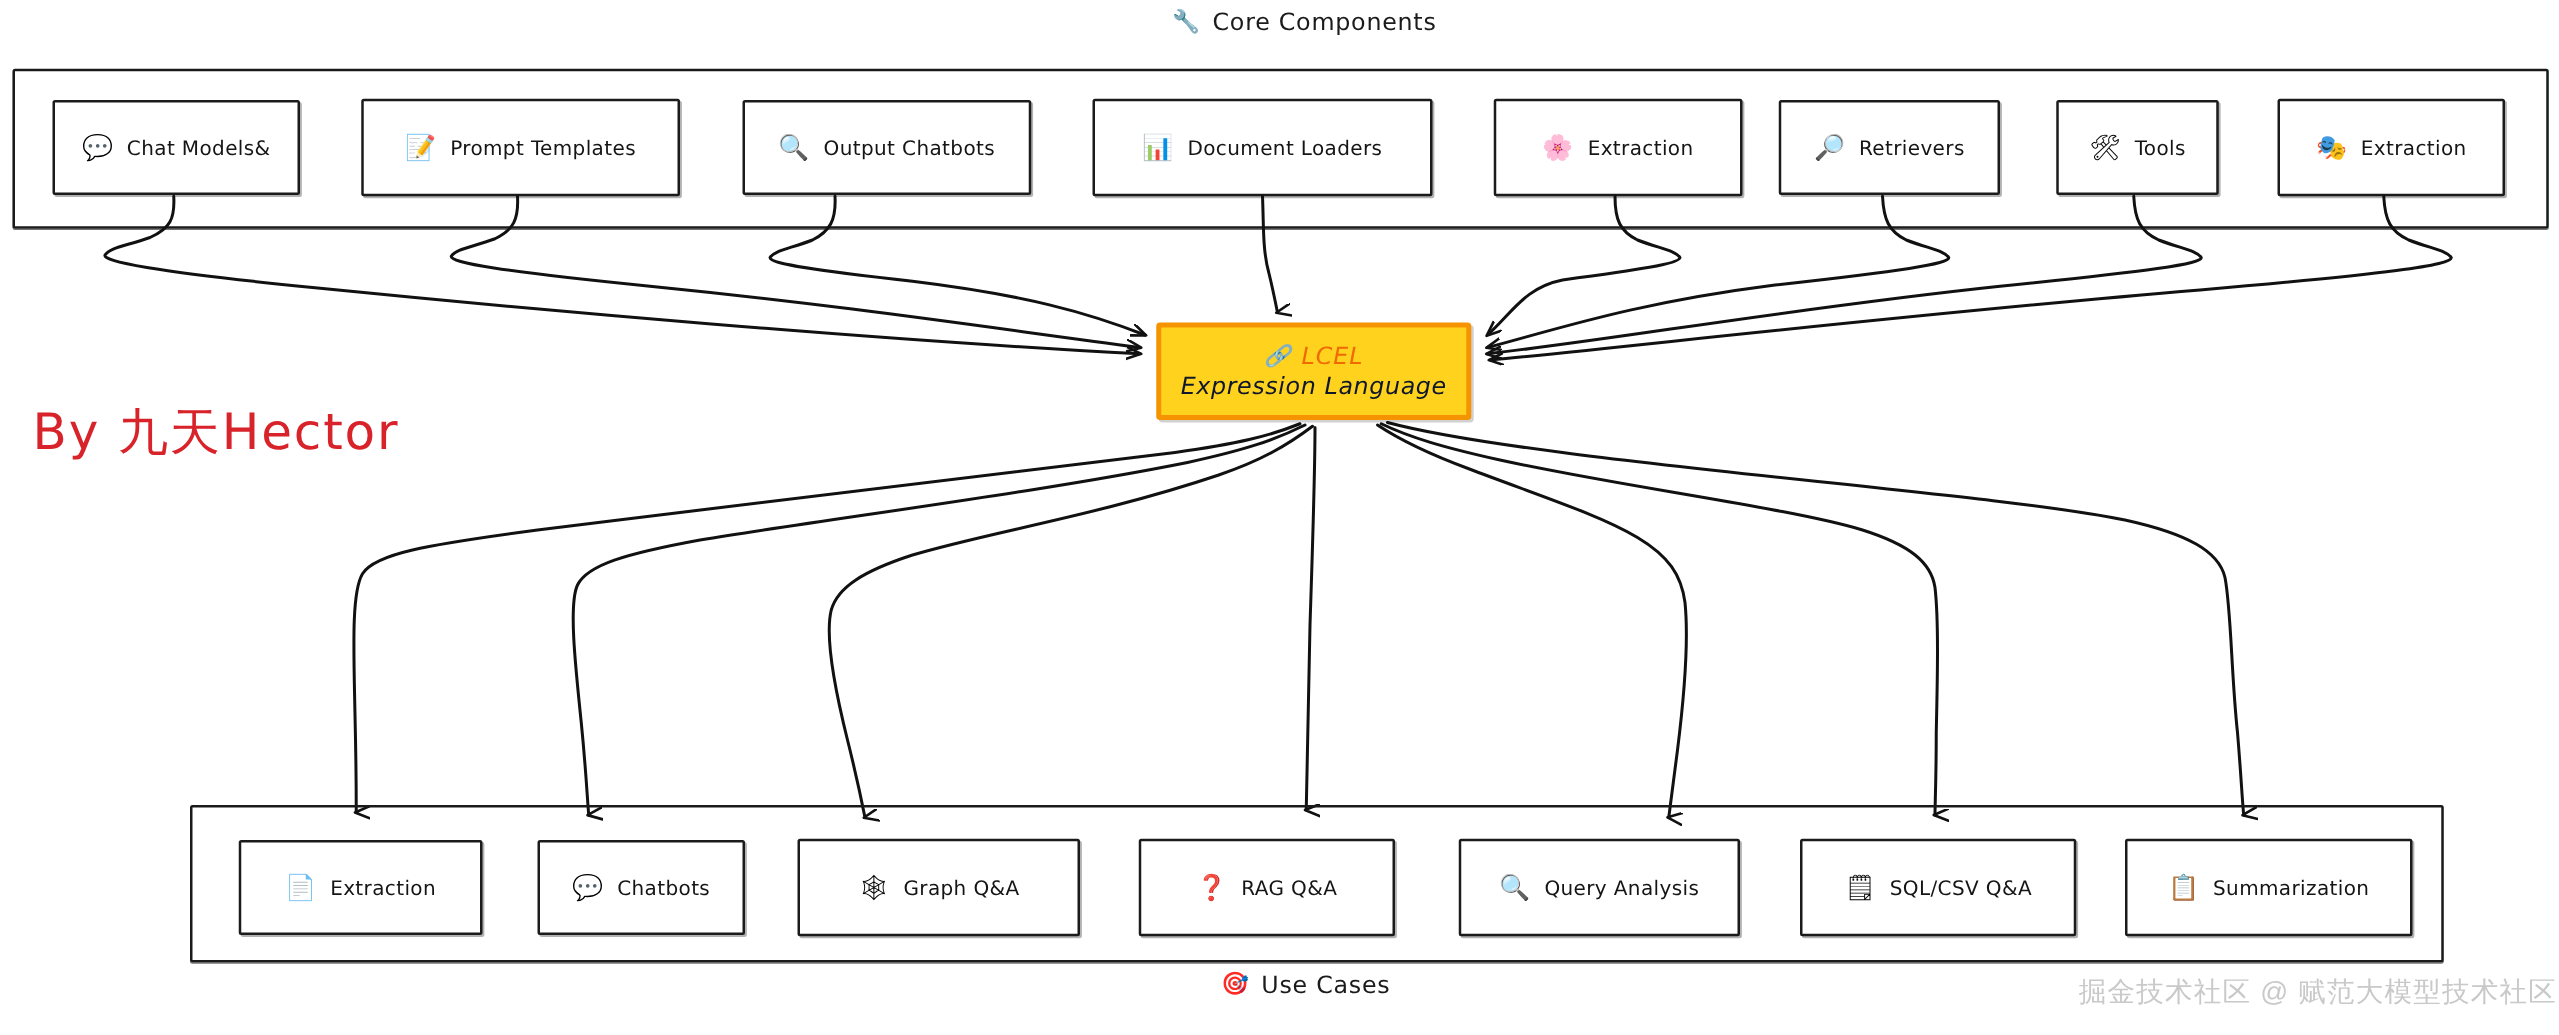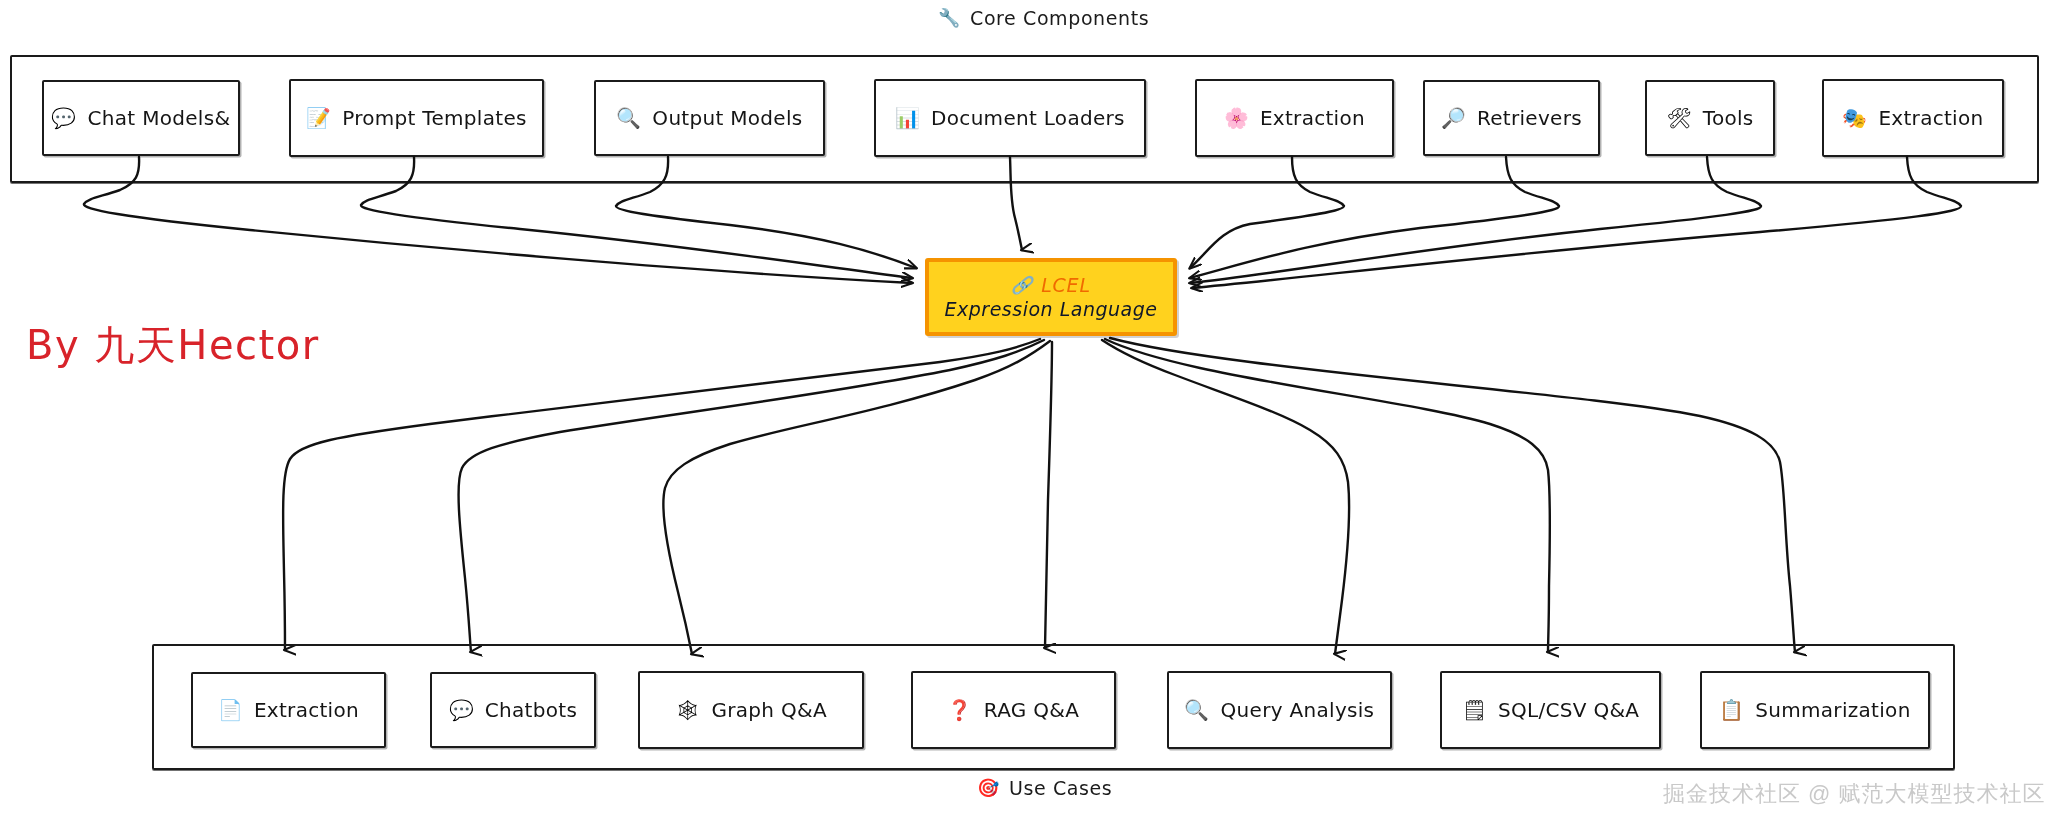--- a/index.html
+++ b/index.html
@@ -82,21 +82,21 @@
     white-space: nowrap;
     box-shadow: 1.5px 1.5px 0 rgba(0,0,0,0.30);
   }
   .node .node-icon {
     font-size: 20px;
     line-height: 1;
     flex: 0 0 auto;
   }
   .node .node-label {
     font-family: "DejaVu Sans", sans-serif;
-    font-size: 20px;
+    font-size: 16px;
     letter-spacing: 0.3px;
     color: #151515;
   }
 
   
   #node-lcel {
     position: absolute;
     left: 925px;
     top: 258px;
     width: 252px;
@@ -168,21 +168,21 @@
   <div class="node" style="left:42px; top:80px; width:198px; height:76px;">
     <span class="node-icon">💬</span>
     <span class="node-label">Chat Models&amp;</span>
   </div>
   <div class="node" style="left:289px; top:79px; width:255px; height:78px;">
     <span class="node-icon">📝</span>
     <span class="node-label">Prompt Templates</span>
   </div>
   <div class="node" style="left:594px; top:80px; width:231px; height:76px;">
     <span class="node-icon">🔍</span>
-    <span class="node-label">Output Models</span>
+    <span class="node-label">Output Chatbots</span>
   </div>
   <div class="node" style="left:874px; top:79px; width:272px; height:78px;">
     <span class="node-icon">📊</span>
     <span class="node-label">Document Loaders</span>
   </div>
   <div class="node" style="left:1195px; top:79px; width:199px; height:78px;">
     <span class="node-icon">🌸</span>
     <span class="node-label">Extraction</span>
   </div>
   <div class="node" style="left:1423px; top:80px; width:177px; height:76px;">

